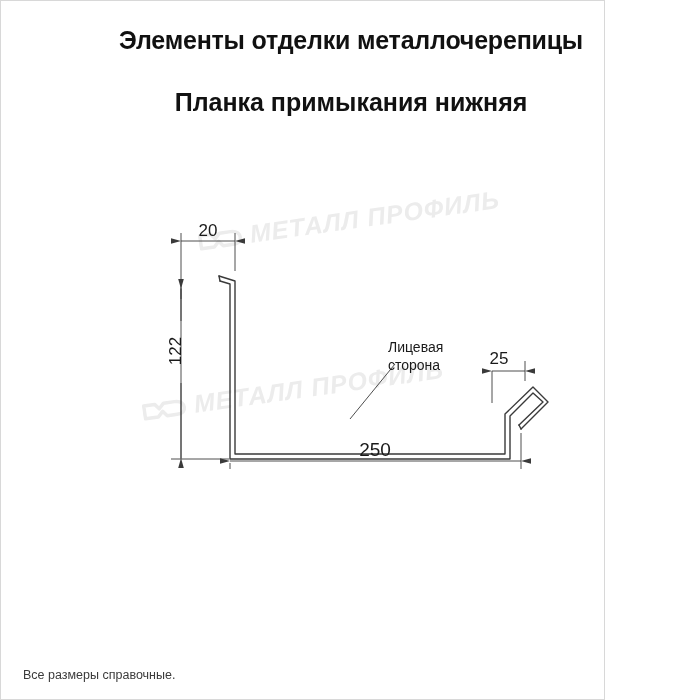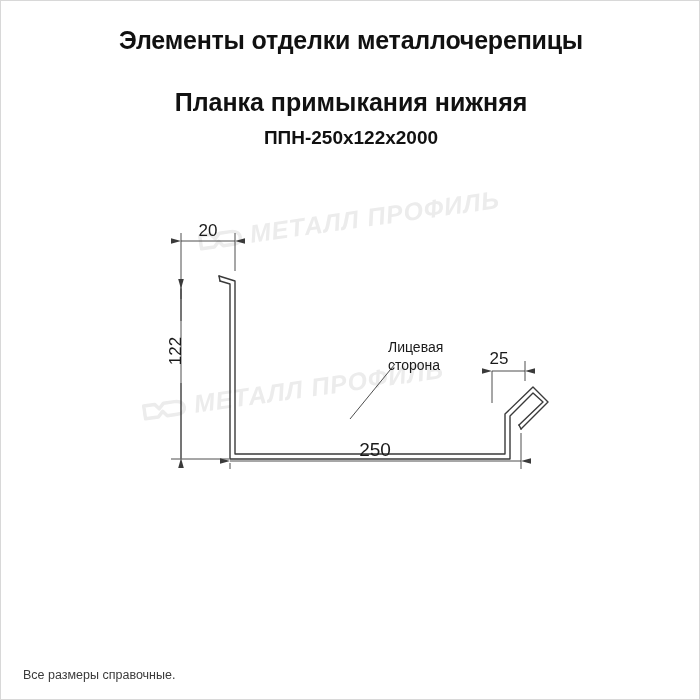--- a/index.html
+++ b/index.html
@@ -10,21 +10,21 @@
     width: 700px;
     height: 700px;
     background: #ffffff;
     font-family: "Liberation Sans", sans-serif;
     color: #1a1a1a;
     position: relative;
     overflow: hidden;
   }
   .page {
     position: relative;
-    width: 700px;
+    width: 605px;
     height: 700px;
     border: 1px solid #d8d8d8;
     box-sizing: border-box;
   }
 
   
   .header {
     position: absolute;
     top: 0;
     left: 0;
@@ -105,21 +105,20 @@
   .footer div { white-space: nowrap; }
 </style>
 </head>
 <body>
 
 <div class="page">
 
   <div class="header">
     <h1 class="title-main">Элементы отделки металлочерепицы</h1>
     <p class="title-sub">Планка примыкания нижняя</p>
-    <p class="title-code">ППН-250x122x2000</p>
   </div>
 
   <div class="watermark wm1">
     <span class="wm-mark">
       <svg width="44" height="26" viewBox="0 0 44 26" aria-hidden="true">
         <path d="M2 20 L2 7 L13 7 L17 12 L22 7 L33 7 C40 7 42 11 42 14 C42 18 39 20 34 20 L24 20 L20 15 L15 20 Z" fill="none" stroke="#ececec" stroke-width="3.5" stroke-linejoin="round"></path>
       </svg>
     </span>
     <span>МЕТАЛЛ ПРОФИЛЬ</span>
   </div>

